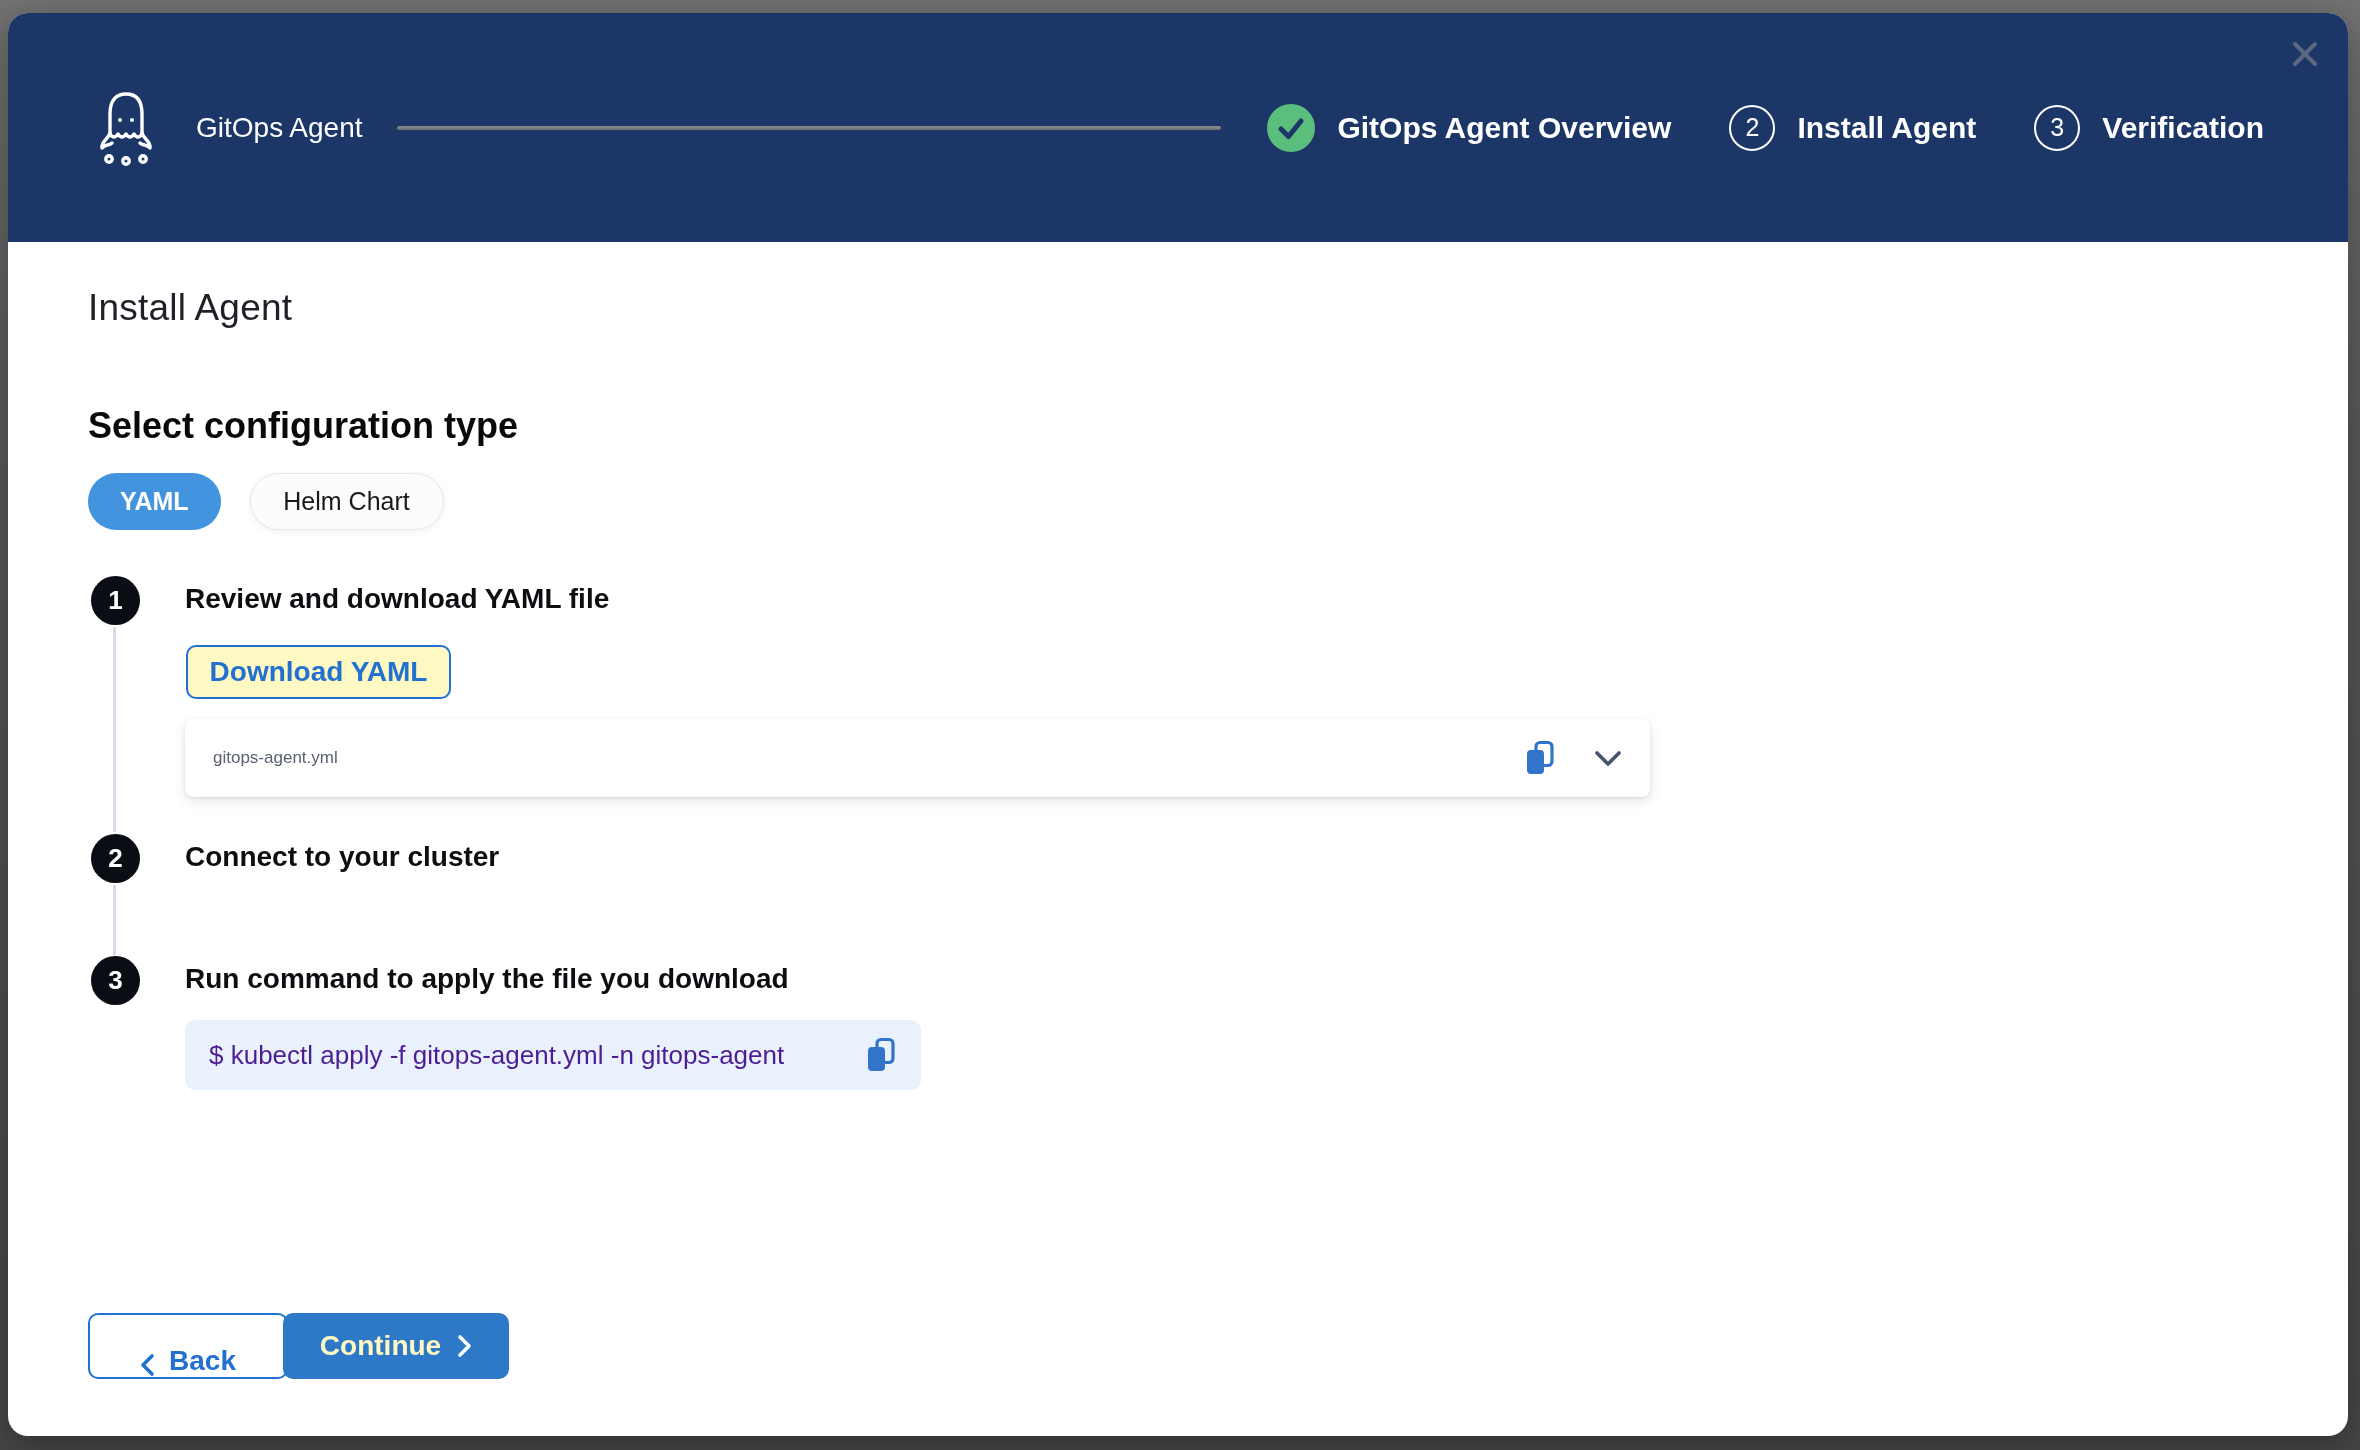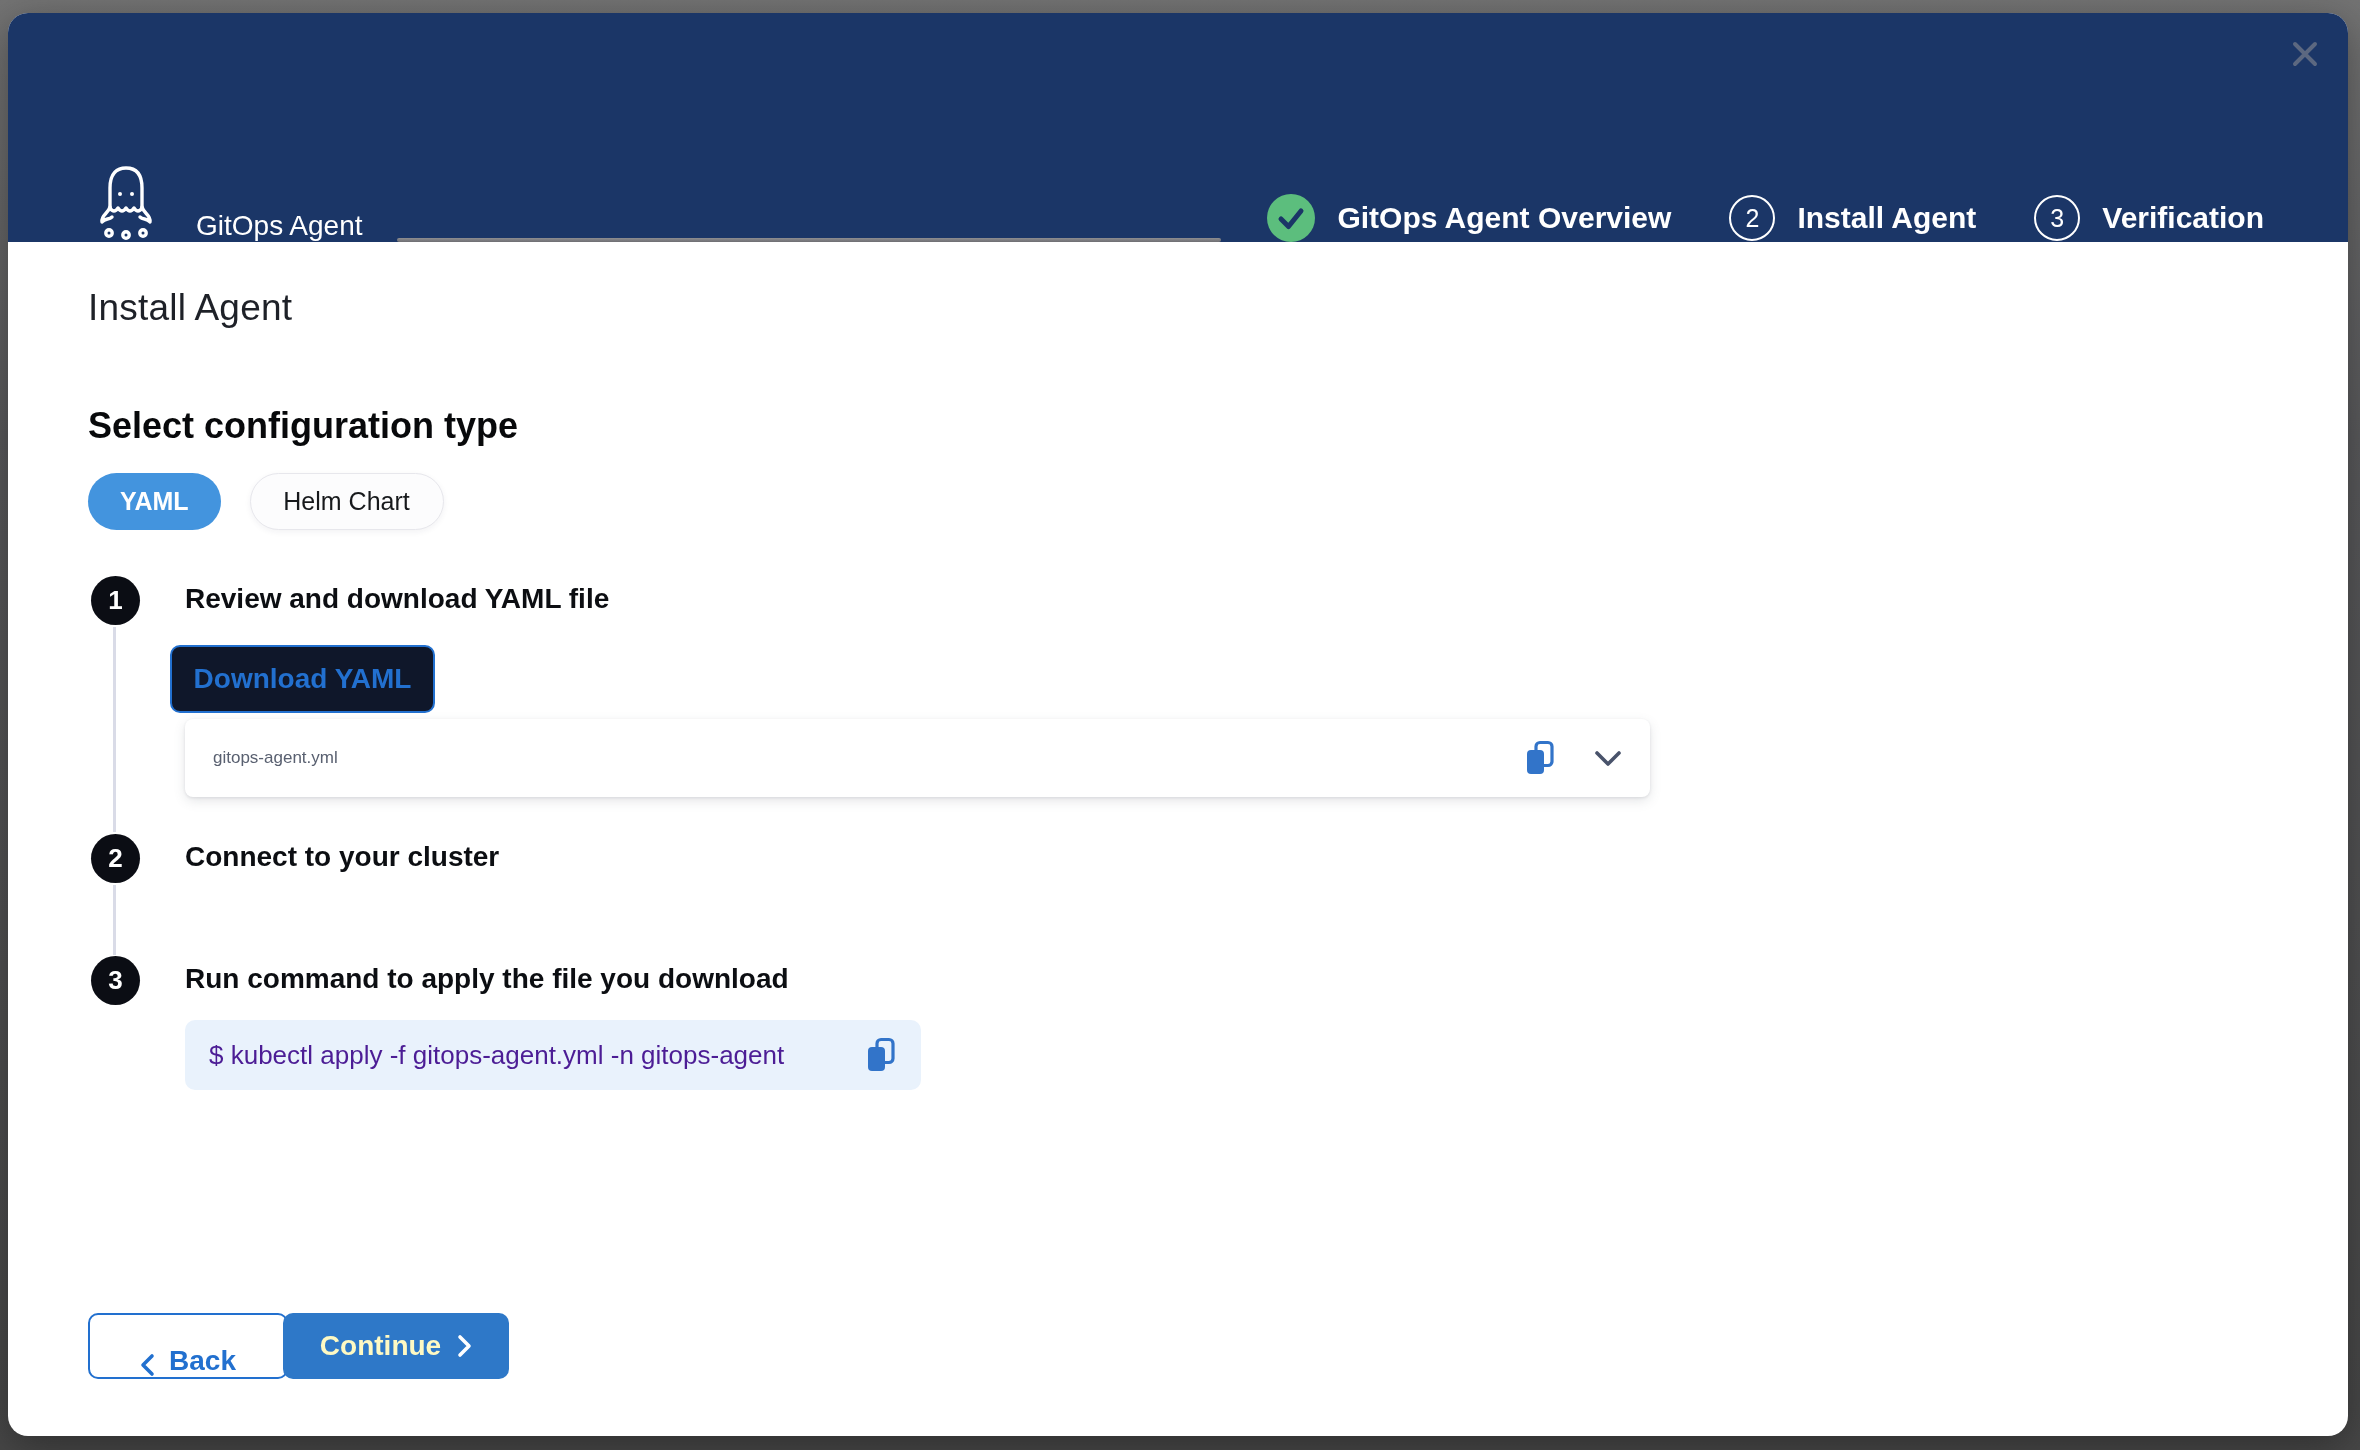--- a/index.html
+++ b/index.html
@@ -10,21 +10,21 @@
     position:relative;
   }
   .modal {
     position:absolute; left:8px; top:13px; width:2340px; height:1423px;
     background:#ffffff; border-radius:20px; overflow:hidden;
     box-shadow:0 10px 40px rgba(0,0,0,.35);
   }
   
   .header {
     position:absolute; left:0; top:0; width:100%; height:229px;
-    background:#1b3667; display:flex; align-items:flex-end;
+    background:#1b3667; display:flex; align-items:center;
     padding:0 84px 0 88px;
   }
   .logo-wrap { width:60px; height:80px; margin-right:40px; flex:0 0 auto; }
   .product-label { color:#ffffff; font-size:28px; font-weight:500; white-space:nowrap; }
   .header-divider {
     flex:1 1 auto; height:4px; margin:0 46px 0 34px;
     background:linear-gradient(180deg,#8d8d90,#6e6e72); border-radius:2px;
   }
   .stepper { display:flex; align-items:center; gap:58px; flex:0 0 auto; }
   .step-item { display:flex; align-items:center; gap:22px; cursor:pointer; }
@@ -56,22 +56,22 @@
   }
   
   .step-circle {
     position:absolute; left:83px; width:49px; height:49px; border-radius:50%;
     background:#0b0d14; color:#ffffff; font-size:26px; font-weight:700;
     display:flex; align-items:center; justify-content:center;
   }
   .connector { position:absolute; left:105px; width:3px; background:#d9dbe7; }
   .step-heading { position:absolute; left:177px; font-size:28px; font-weight:700; color:#0c0e12; white-space:nowrap; }
   .download-btn {
-    position:absolute; left:162px; top:632px; width:265px; height:68px;
-    border:2.5px solid #2270cf; border-radius:10px; background:#0f172a;
+    position:absolute; left:178px; top:632px; width:265px; height:54px;
+    border:2.5px solid #2270cf; border-radius:10px; background:#fef9c3;
     color:#2270cf; font-size:28px; font-weight:700;
     display:flex; align-items:center; justify-content:center; cursor:pointer;
   }
   .file-row {
     position:absolute; left:177px; top:706px; width:1465px; height:78px;
     background:#ffffff; border-radius:8px;
     box-shadow:0 1px 3px rgba(40,41,61,.10), 0 4px 12px rgba(96,97,112,.16);
     display:flex; align-items:center; padding:0 28px; cursor:pointer;
   }
   .file-name { color:#596070; font-size:17px; font-weight:400; }

